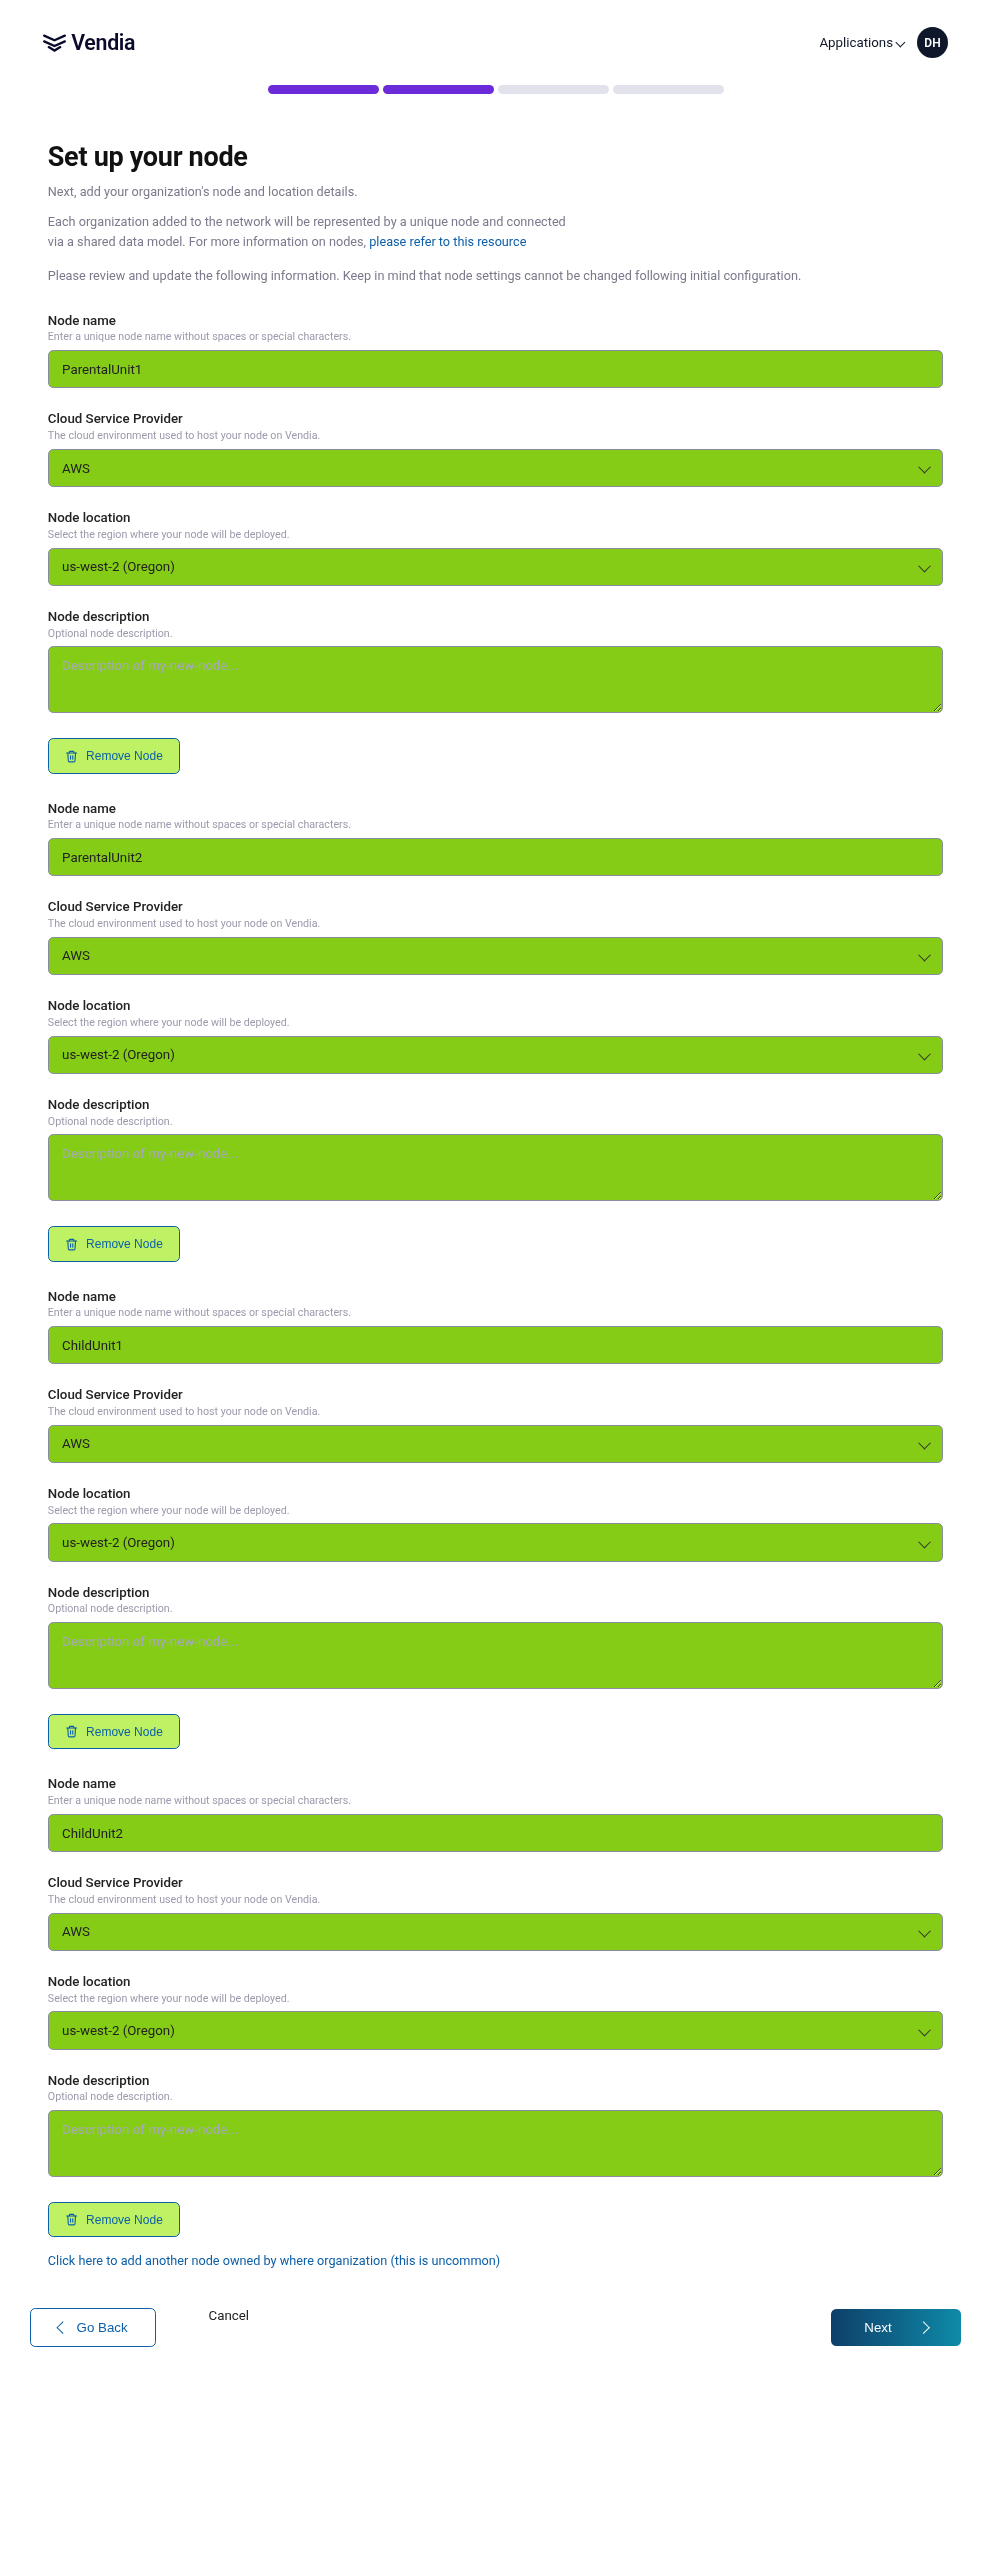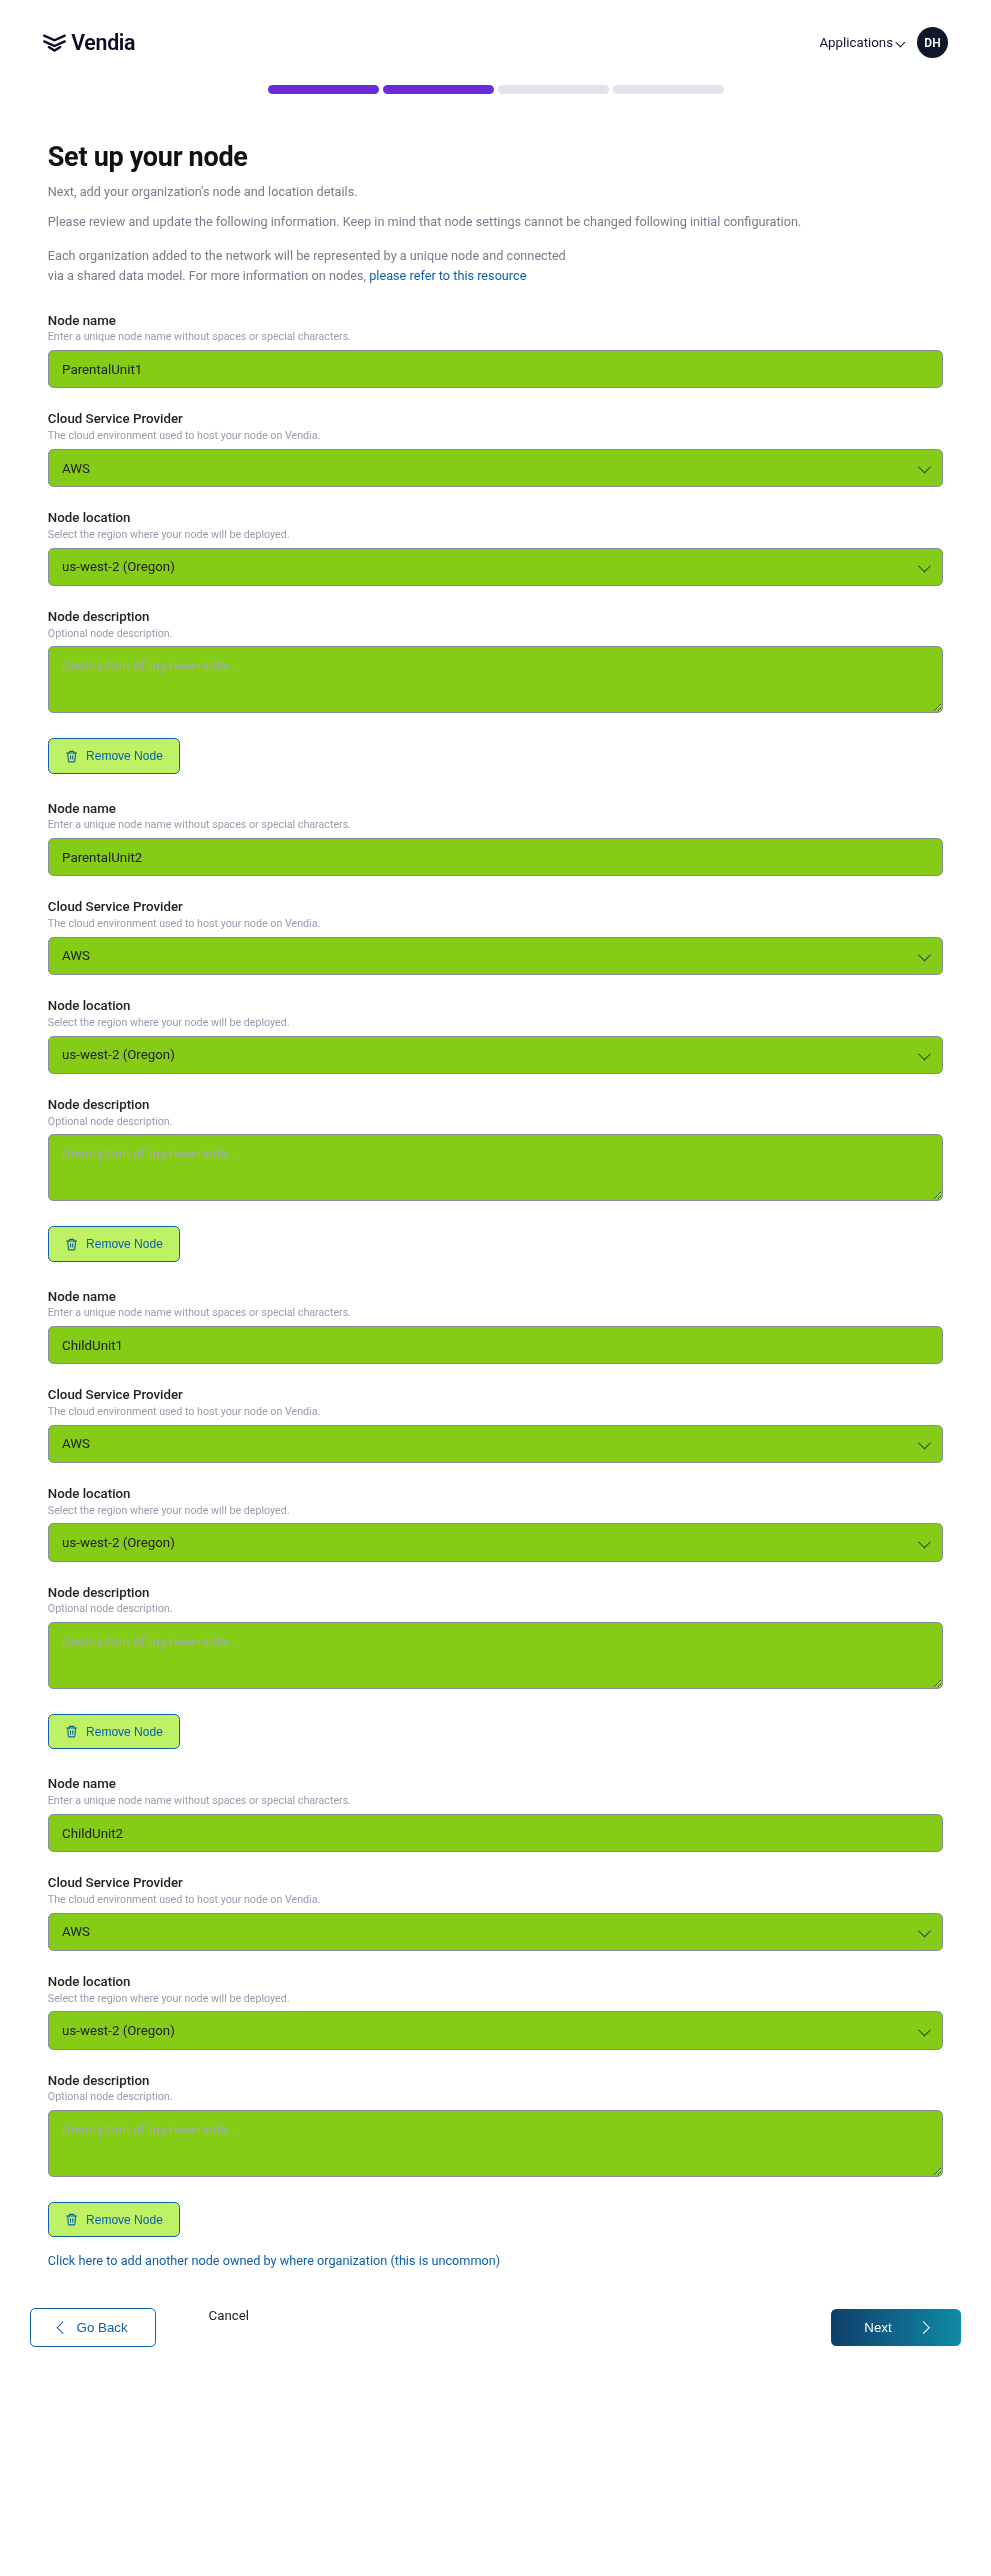--- a/index.html
+++ b/index.html
@@ -112,25 +112,25 @@
   <div class="progress">
     <div class="seg done"></div>
     <div class="seg done"></div>
     <div class="seg"></div>
     <div class="seg"></div>
   </div>
 
   <div class="content">
     <h1>Set up your node</h1>
     <p class="lead">Next, add your organization's node and location details.</p>
-    <p class="para">Please review and update the following information. Keep in mind that node settings cannot be changed following initial configuration.</p>
     <p class="para">
       <span>Each organization added to the network will be represented by a unique node and connected</span><br>
       <span>via a shared data model. For more information on nodes, </span><a class="inline-link">please refer to this resource</a>
     </p>
+    <p class="para">Please review and update the following information. Keep in mind that node settings cannot be changed following initial configuration.</p>
 
     <div id="nodes">
   <div class="node-block">
     <div class="field">
       <span class="field-label">Node name</span>
       <span class="field-hint">Enter a unique node name without spaces or special characters.</span>
       <input class="text-input" value="ParentalUnit1" style="">
     </div>
     <div class="field">
       <span class="field-label">Cloud Service Provider</span>

